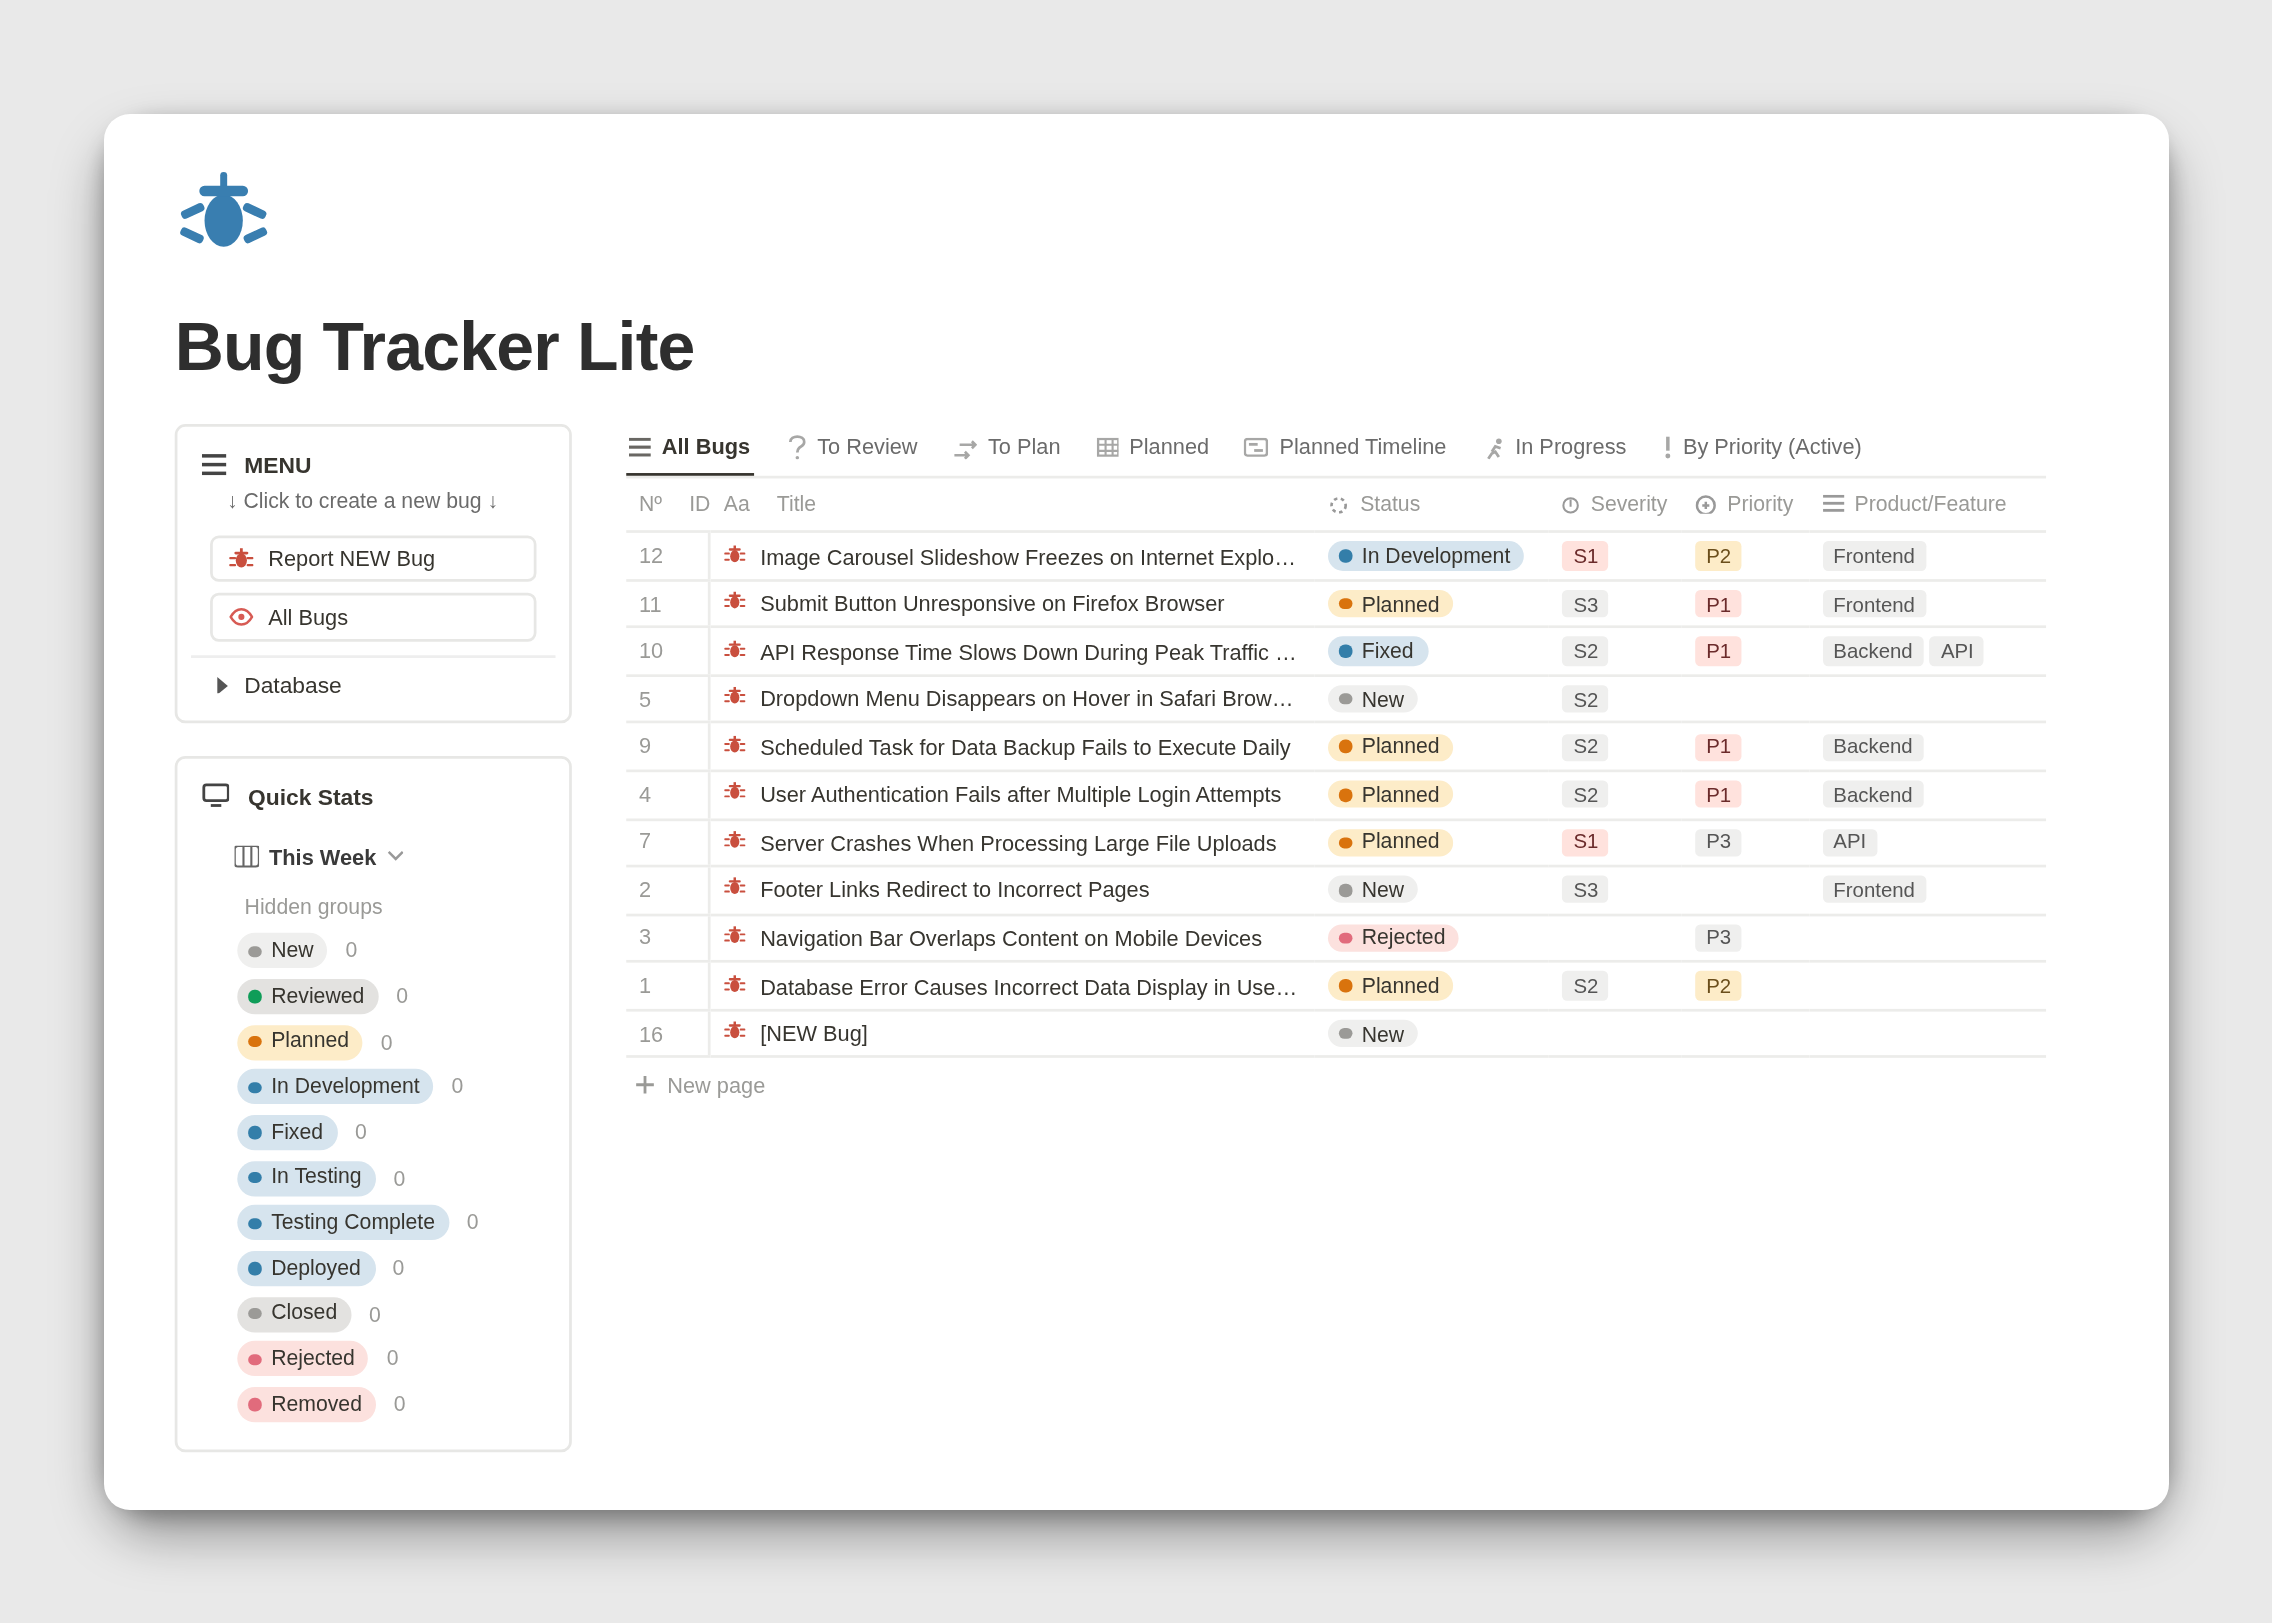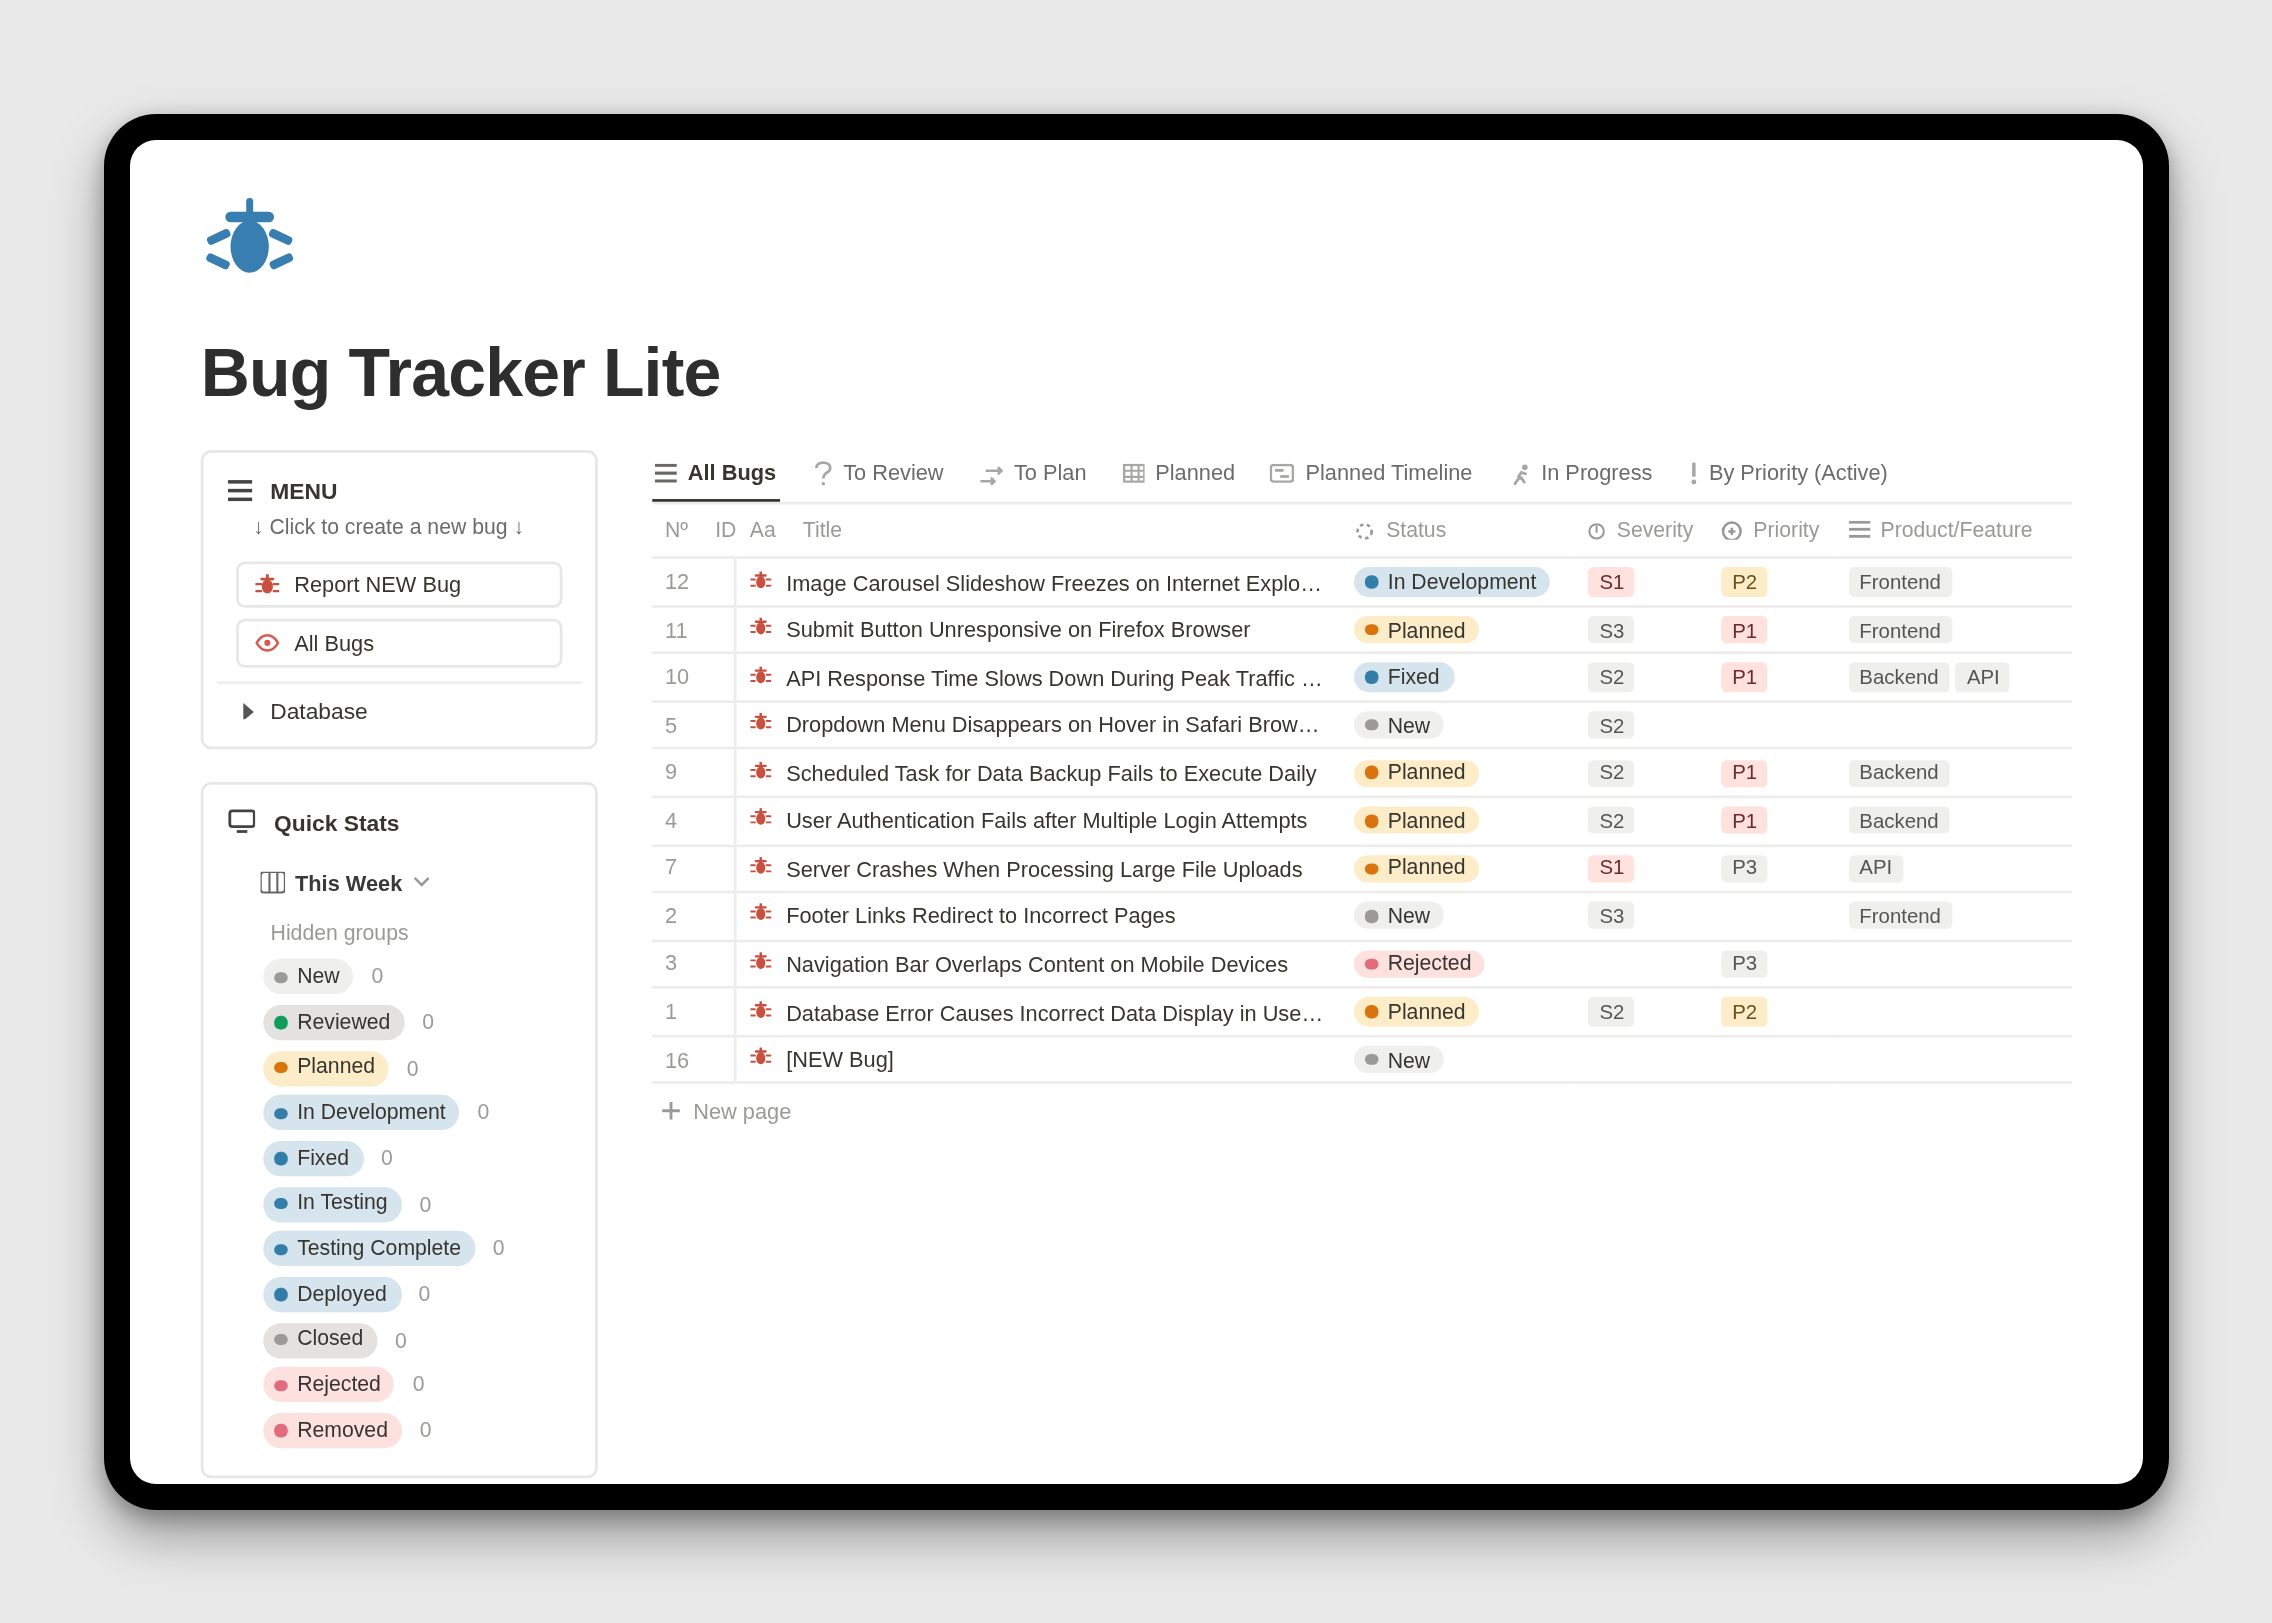--- a/index.html
+++ b/index.html
@@ -11,21 +11,20 @@
     align-items: center;
     justify-content: center;
     width: 2273px;
     height: 1623px;
   }
   .device {
     width: 2065px;
     height: 1396px;
     background: #000;
     border-radius: 52px;
-    padding: 26px;
     box-shadow: 0 26px 52px rgba(0,0,0,.35), 0 6.5px 19.5px rgba(0,0,0,.25);
   }
   .screen {
     width: 100%;
     height: 100%;
     background: #fff;
     border-radius: 26px;
     overflow: hidden;
     position: relative;
   }

